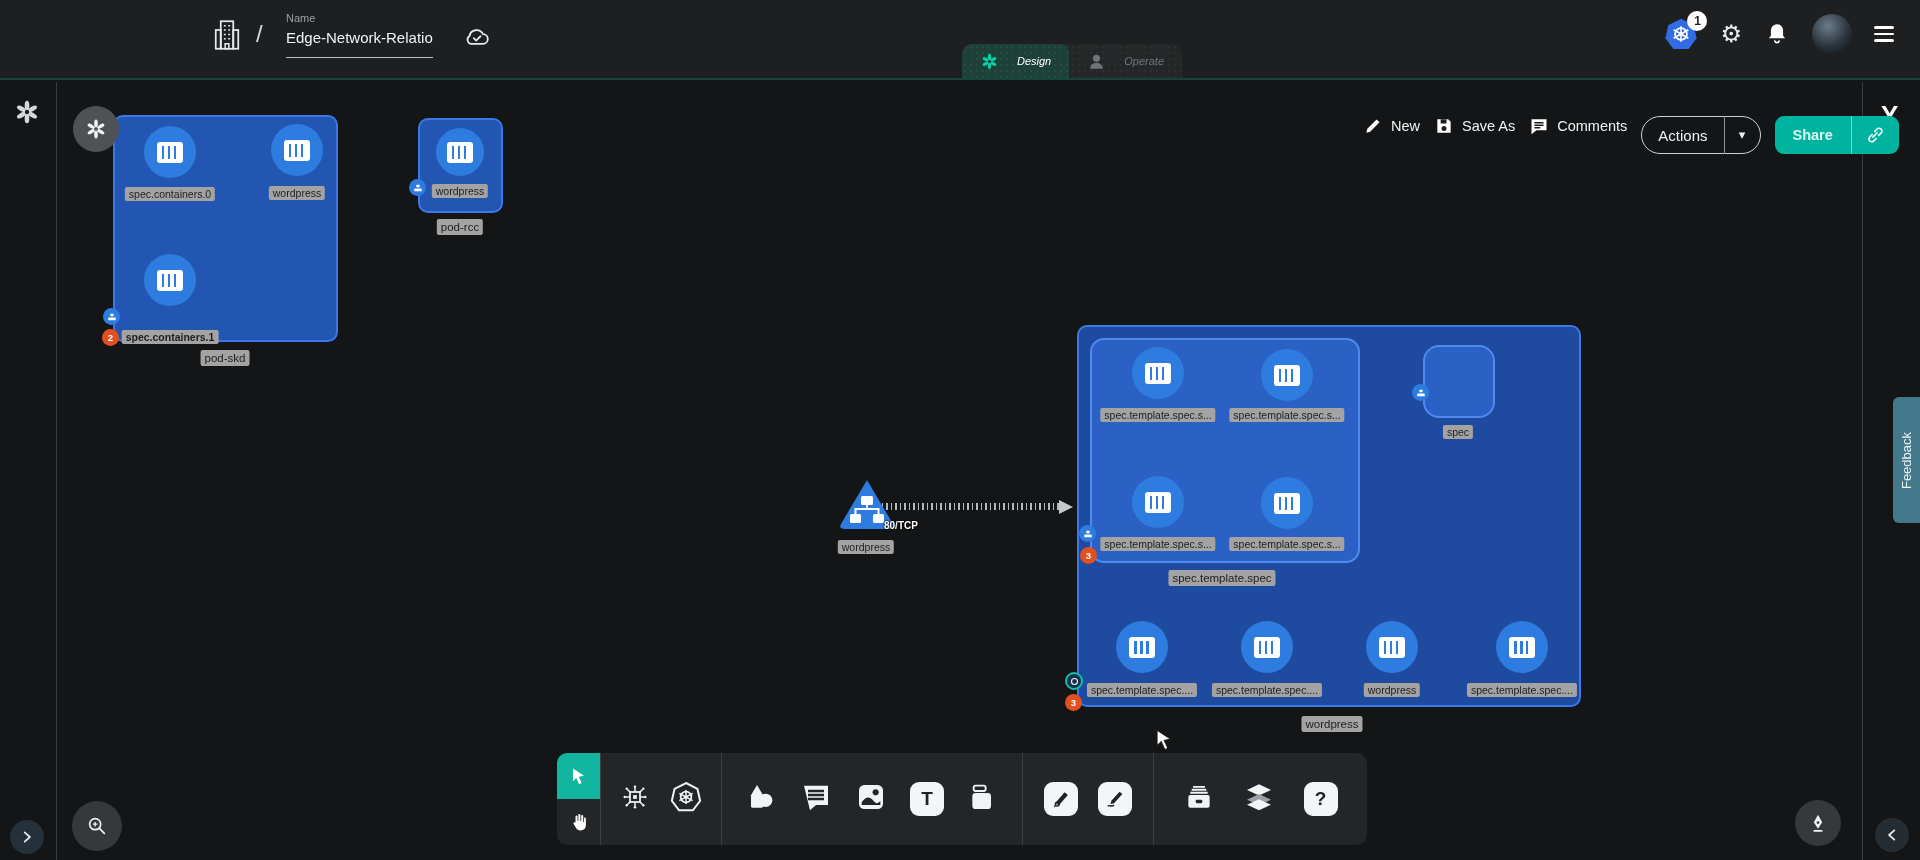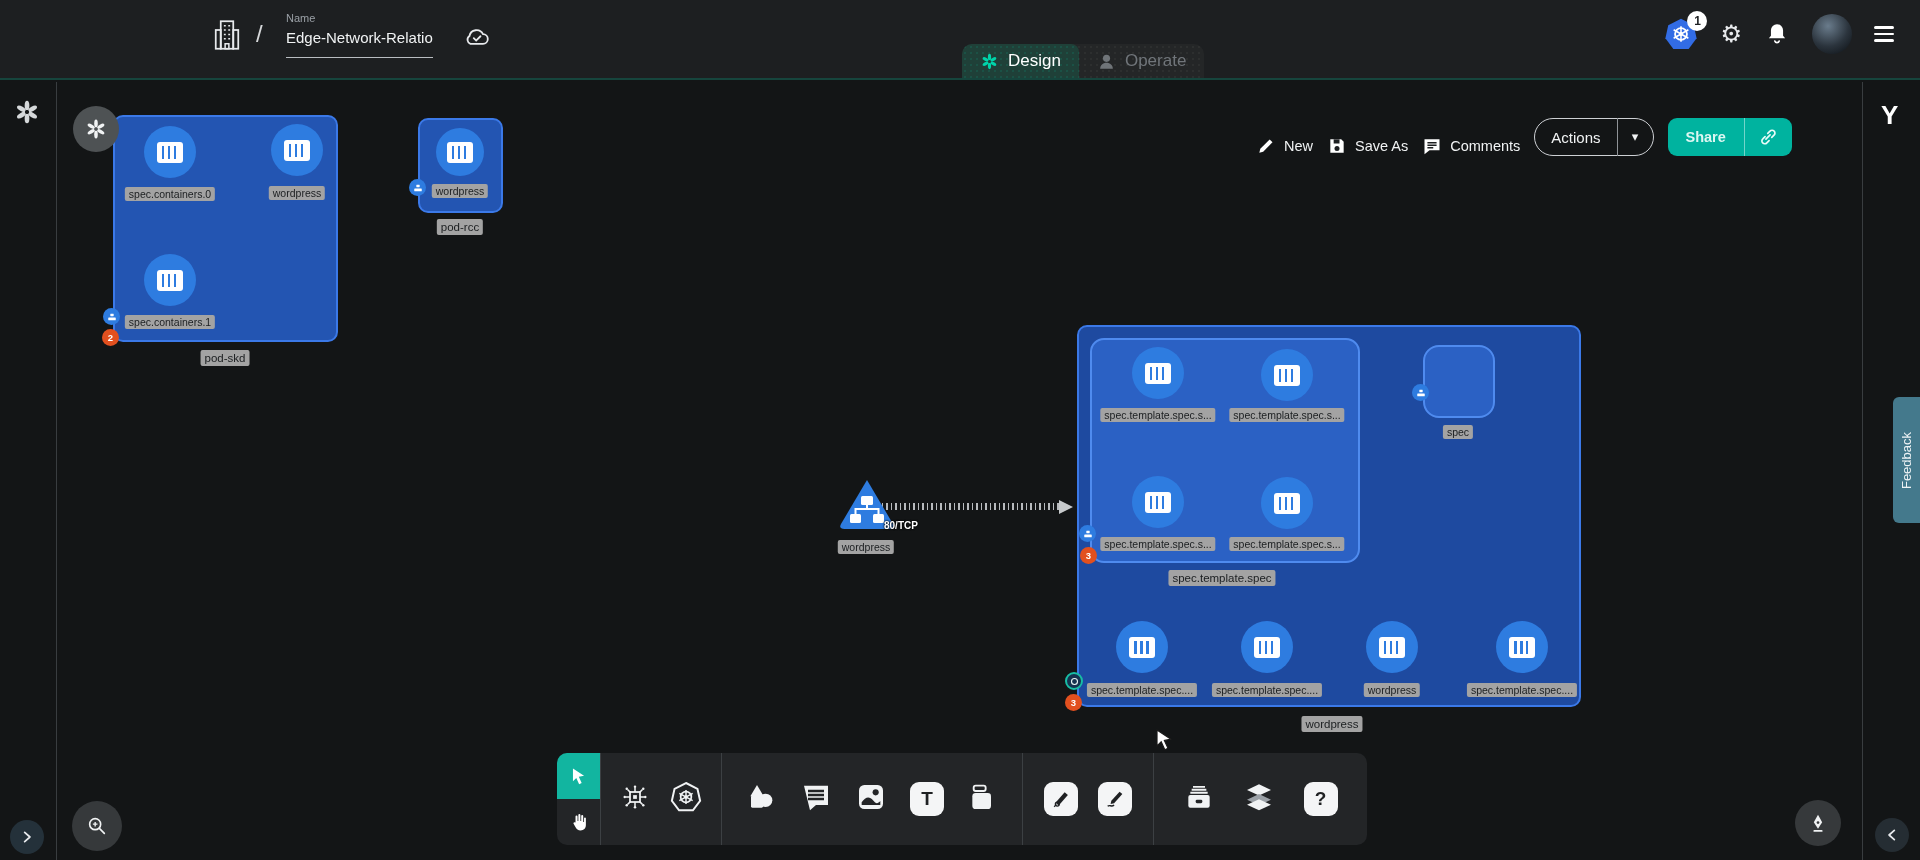--- a/index.html
+++ b/index.html
@@ -15,21 +15,21 @@
   .org-icon { position:absolute; left:212px; top:18px; }
   .crumb-slash { position:absolute; left:256px; top:20px; color:#d6d8da; font-size:24px; font-weight:300; }
   .name-field { position:absolute; left:286px; top:12px; }
   .name-label { color:#9aa0a6; font-size:11px; }
   .name-value { color:#f1f3f4; font-size:15px; margin-top:5px; padding-bottom:11px;
     border-bottom:1px solid #b9bdc1; min-width:134px; }
   .cloud-icon { position:absolute; left:462px; top:24px; }
   .tabs-wrap { position:absolute; left:962px; bottom:0; height:34px; display:flex;
     background:#242627; border-radius:10px 10px 0 0; overflow:hidden;
     background-image:radial-gradient(rgba(255,255,255,0.04) 1px, transparent 1px); background-size:6px 6px; }
-  .tab { display:flex; align-items:center; gap:9px; padding:0 18px; font-size:17px; cursor:default; }
+  .tab { display:flex; align-items:center; gap:18px; padding:0 18px; font-size:11px; cursor:default;font-style:italic; }
   .tab.active { background:#1f4038; color:#fff; border-radius:8px 8px 0 0;
     background-image:radial-gradient(rgba(0,211,169,0.12) 1px, transparent 1px); background-size:6px 6px; }
   .tab.inactive { color:#70757a; }
   .hdr-right { position:absolute; right:26px; top:14px; display:flex; align-items:center; gap:22px; }
   .k8s-chip { position:relative; width:34px; height:34px; }
   .k8s-badge { position:absolute; right:-9px; top:-6px; width:20px; height:20px; border-radius:50%;
     background:#fff; color:#1d1f21; font-size:12px; font-weight:700; display:flex;
     align-items:center; justify-content:center; }
   .gear { color:#e8eaed; font-size:24px; line-height:1; }
   .avatar { width:40px; height:40px; border-radius:50%;
@@ -42,22 +42,22 @@
     border-right:1px solid #393d40; z-index:40; }
   .rail-right { position:absolute; right:0; top:82px; width:58px; height:778px;
     border-left:1px solid #393d40; z-index:40; }
   .collab-y { position:absolute; left:18px; top:18px; color:#fff; font-size:26px; font-weight:700; }
   .feedback-tab { position:absolute; right:0; top:315px; width:27px; height:126px;
     background:#44798c; border-radius:6px 0 0 6px; display:flex; align-items:center; justify-content:center; }
   .feedback-tab span { transform:rotate(-90deg); white-space:nowrap; color:#eef3f5; font-size:13px; }
   .circle-btn { position:absolute; border-radius:50%; display:flex; align-items:center; justify-content:center; }
 
   
-  .action-bar { position:absolute; left:1256px; top:116px; height:40px; display:flex;
-    align-items:flex-end; gap:14px; z-index:45; }
+  .action-bar { position:absolute; left:1363px; top:116px; height:40px; display:flex;
+    align-items:flex-start; gap:14px; z-index:45; }
   .ab-item { display:flex; align-items:center; gap:8px; color:#f1f3f4; font-size:14.5px; cursor:default; }
   .btn-actions { display:flex; align-items:center; height:38px; border:1px solid #cdd0d4;
     border-radius:19px; color:#f1f3f4; font-size:15px; }
   .btn-actions .lbl { padding:0 16px; }
   .btn-actions .caret { width:36px; text-align:center; border-left:1px solid #8f9397;
     font-size:13px; line-height:38px; }
   .btn-share { display:flex; align-items:center; height:38px; background:#00b39f;
     border-radius:9px; color:#dcf7f2; font-size:14.5px; font-weight:700; }
   .btn-share .lbl { padding:0 18px; }
   .btn-share .link { width:48px; display:flex; justify-content:center; align-items:center;
@@ -257,21 +257,21 @@
     <span class="cicon"></span>
   </div>
 <div class="knode" style="left:271px;top:124px;">
     <span class="cicon"></span>
   </div>
 <div class="knode" style="left:144px;top:254px;">
     <span class="cicon"></span>
   </div>
 <div class="chip" style="left:170px;top:187px;">spec.containers.0</div>
 <div class="chip" style="left:297px;top:186px;">wordpress</div>
-<div class="chip" style="left:170px;top:315px;">spec.containers.1</div>
+<div class="chip" style="left:170px;top:330px;font-weight:bold;">spec.containers.1</div>
 <div class="badge badge-blue" style="left:103px;top:308px;">
   <svg width="10" height="10" viewBox="0 0 24 24">
     <rect x="8" y="4" width="8" height="6" rx="1" fill="#fff"></rect>
       <rect x="3" y="13" width="18" height="7" rx="1.5" fill="#fff"></rect>
   </svg>
 </div>
 <div class="badge badge-orange" style="left:102px;top:329px;">2</div>
 <div class="chip chip-lg" style="left:225px;top:350px;">pod-skd</div>
 
 <div class="kgroup g-pod" style="left:418px;top:118px;width:85px;height:95px;"></div>

